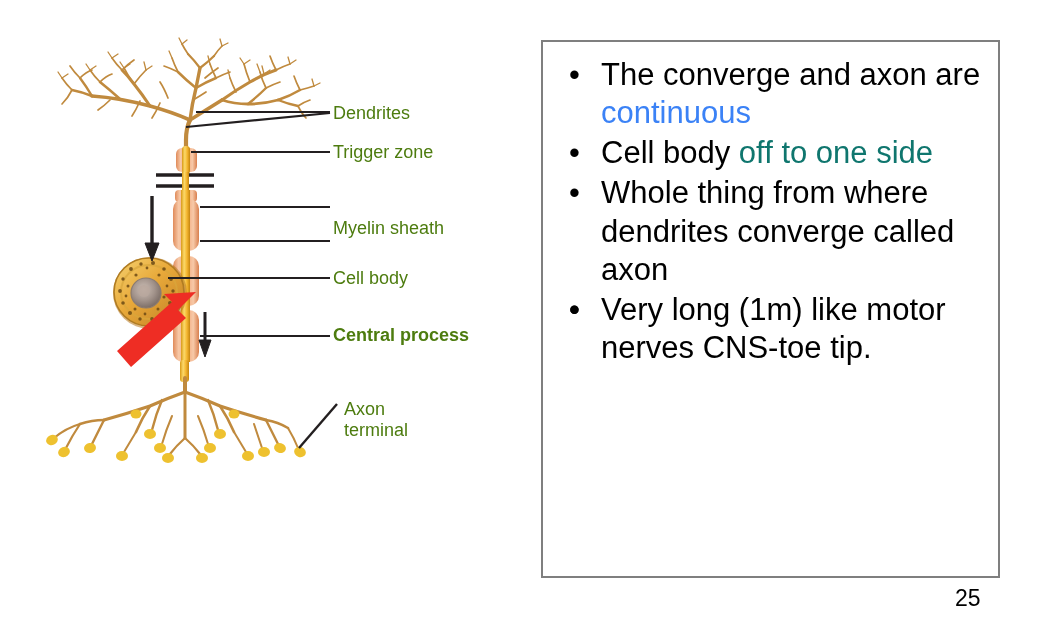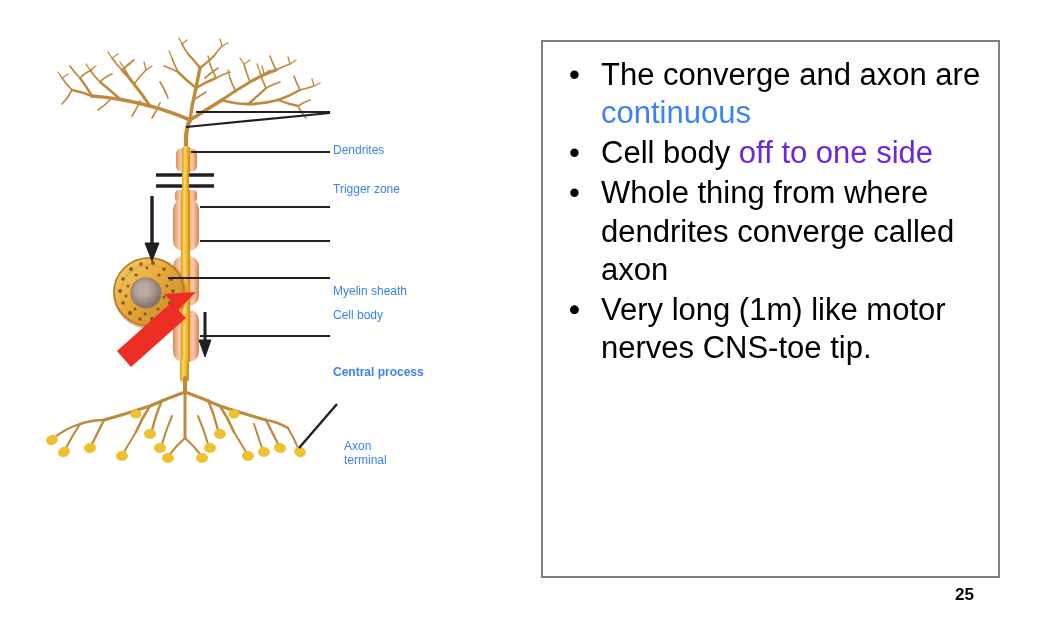--- a/index.html
+++ b/index.html
@@ -22,30 +22,29 @@
     left: 0px;
     top: 0px;
     width: 525px;
     height: 560px;
   }
   #figure-svg { position: absolute; left: 0; top: 0; }
 
   .fig-label {
     position: absolute;
     font-family: "Liberation Sans", sans-serif;
-    font-size: 12px;
-    color: #3b82f6;
+    font-size: 18px;
+    color: #4d7c0f;
     white-space: nowrap;
     line-height: 1.18;
-    margin-top: 40px;
   }
   #label-dendrites        { left: 333px; top: 103px; }
   #label-trigger-zone     { left: 333px; top: 142px; }
   #label-peripheral       { left: 333px; top: 196px; }
-  #label-myelin           { left: 333px; top: 244px; }
+  #label-myelin           { left: 333px; top: 218px; }
   #label-cell-body        { left: 333px; top: 268px; }
   #label-central-process  { left: 333px; top: 325px; font-weight: bold; }
   #label-axon-terminal    { left: 344px; top: 399px; }
   #caption-unipolar {
     position: absolute;
     left: 136px; top: 487px;
     font-size: 17px;
     color: #333132;
     white-space: nowrap;
   }
@@ -78,30 +77,29 @@
   }
   ul.bullets > li .dot {
     position: absolute;
     left: 14px;
     top: 0;
     font-size: 31px;
     line-height: 1.23;
     color: #000000;
   }
   .hl-blue  { color: #3b82f6; }
-  .hl-cyan  { color: #6d28d9; }
+  .hl-cyan  { color: #0f766e; }
 
   #page-number {
     position: absolute;
     left: 955px;
     top: 585px;
-    font-size: 17px;
+    font-size: 23px;
     color: #000000;
     font-family: "Liberation Sans", sans-serif;
-    font-weight: bold;
   }
 </style>
 </head>
 <body>
 
 <div id="slide">
 
   <div id="figure">
 
     <svg id="figure-svg" width="525" height="560" viewBox="0 0 525 560">

